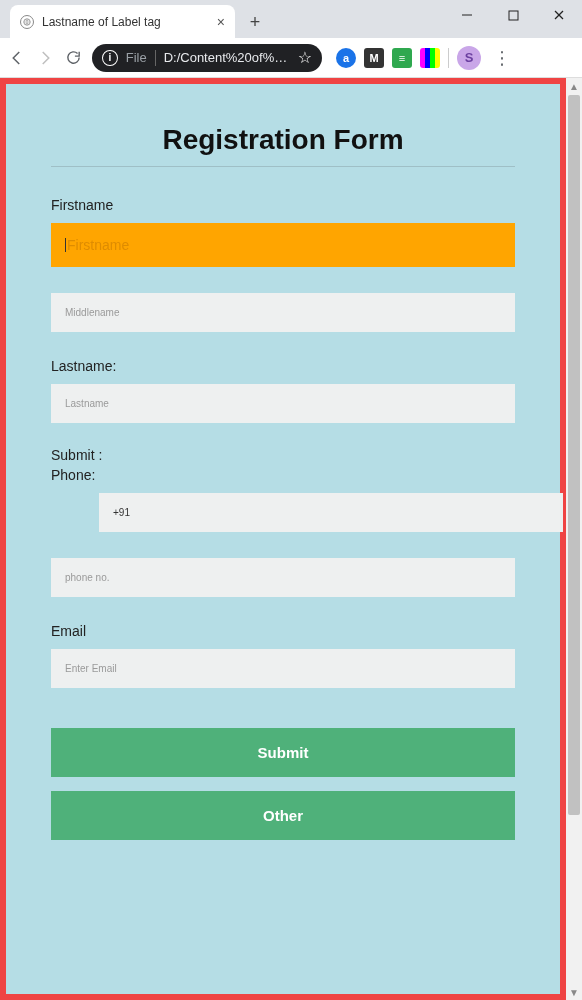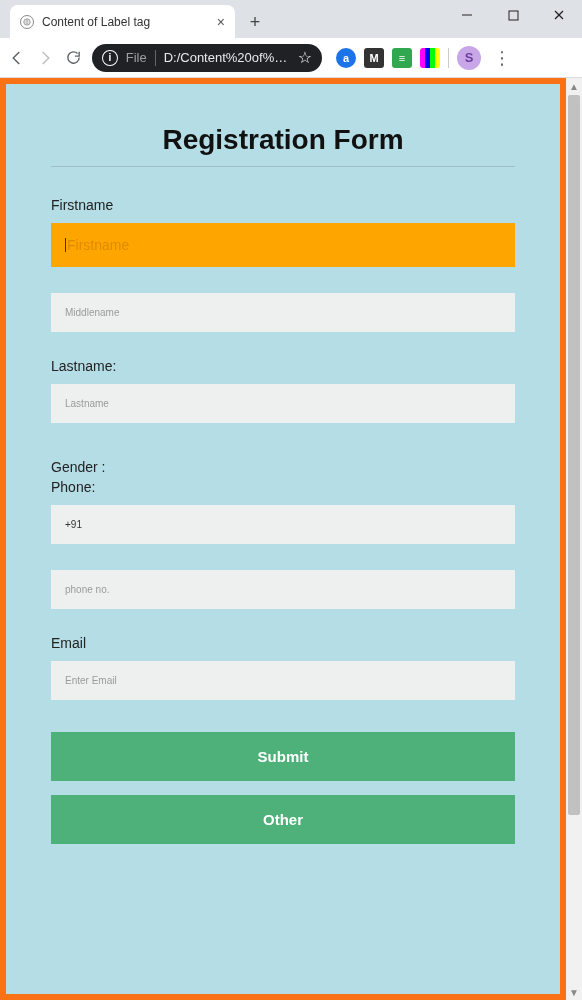--- a/index.html
+++ b/index.html
@@ -96,21 +96,21 @@
 
   
   .viewport {
     position: relative;
     height: 922px;
     display: flex;
   }
   .page-scroll {
     flex: 1;
     overflow: hidden;
-    background: #f97316;
+    background: #ef4444;
     padding: 6px;
   }
   .form-card {
     background: #a9d6e5;
     background: #aed9e0;
     background: #a8d6dc;
     background: #b5e2e8;
     background: #b0dde5;
     padding: 40px 45px 30px 45px;
     min-height: 100%;
@@ -193,21 +193,21 @@
 <body>
 
 <div class="window-bar">
   <div class="tab">
     <span class="tab-favicon">
       <svg viewBox="0 0 10 10">
           <circle cx="5" cy="5" r="4" fill="none" stroke="#888" stroke-width="1"></circle>
           <path d="M1 5 h8 M5 1 v8 M2.5 2 q2.5 3 5 0 M2.5 8 q2.5 -3 5 0" stroke="#888" stroke-width="0.6" fill="none"></path>
         </svg>
     </span>
-    <span>Content of Label tag</span>
+    <span>Lastname of Label tag</span>
     <span class="tab-close">×</span>
   </div>
   <div class="new-tab">+</div>
   <div class="win-controls">
     <div class="win-btn">
         <svg width="12" height="12">
           <line x1="1" y1="6" x2="11" y2="6" stroke="#222" stroke-width="1"></line>
         </svg>
       </div>
     <div class="win-btn">
@@ -268,30 +268,30 @@
 
       <label class="field-label">Firstname</label>
       <div class="focused-wrap">
         <span class="cursor"></span>
         <span style="color:#d98800; opacity:.85;">Firstname</span>
       </div>
 
       <input class="input" placeholder="Middlename" style="">
 
       <label class="field-label">Lastname:</label>
-      <input class="input" style="margin-bottom: 36px;" placeholder="Lastname">
-
-      <label class="field-label" style="margin-bottom:4px;">Gender :</label>
+      <input class="input" style="margin-bottom: 24px;" placeholder="Lastname">
+
+      <label class="field-label" style="margin-bottom:4px;">Submit :</label>
 
       <label class="field-label">Phone:</label>
-      <input class="input" style="color: rgb(51, 51, 51);" value="+91">
+      <input class="input" style="color: rgb(51, 51, 51); margin-left: 48px;" value="+91">
       <input class="input" placeholder="phone no." style="">
 
       <label class="field-label">Email</label>
-      <input class="input" style="margin-bottom: 32px;" placeholder="Enter Email">
+      <input class="input" style="margin-bottom: 40px;" placeholder="Enter Email">
 
       <button class="btn">Submit</button>
       <button class="btn">Other</button>
     </div>
   </div>
   <div class="scrollbar-track">
     <div class="scrollbar-arrow" style="top:0">▲</div>
     <div class="scrollbar-thumb" style="top:17px;"></div>
     <div class="scrollbar-arrow" style="bottom:0">▼</div>
   </div>

